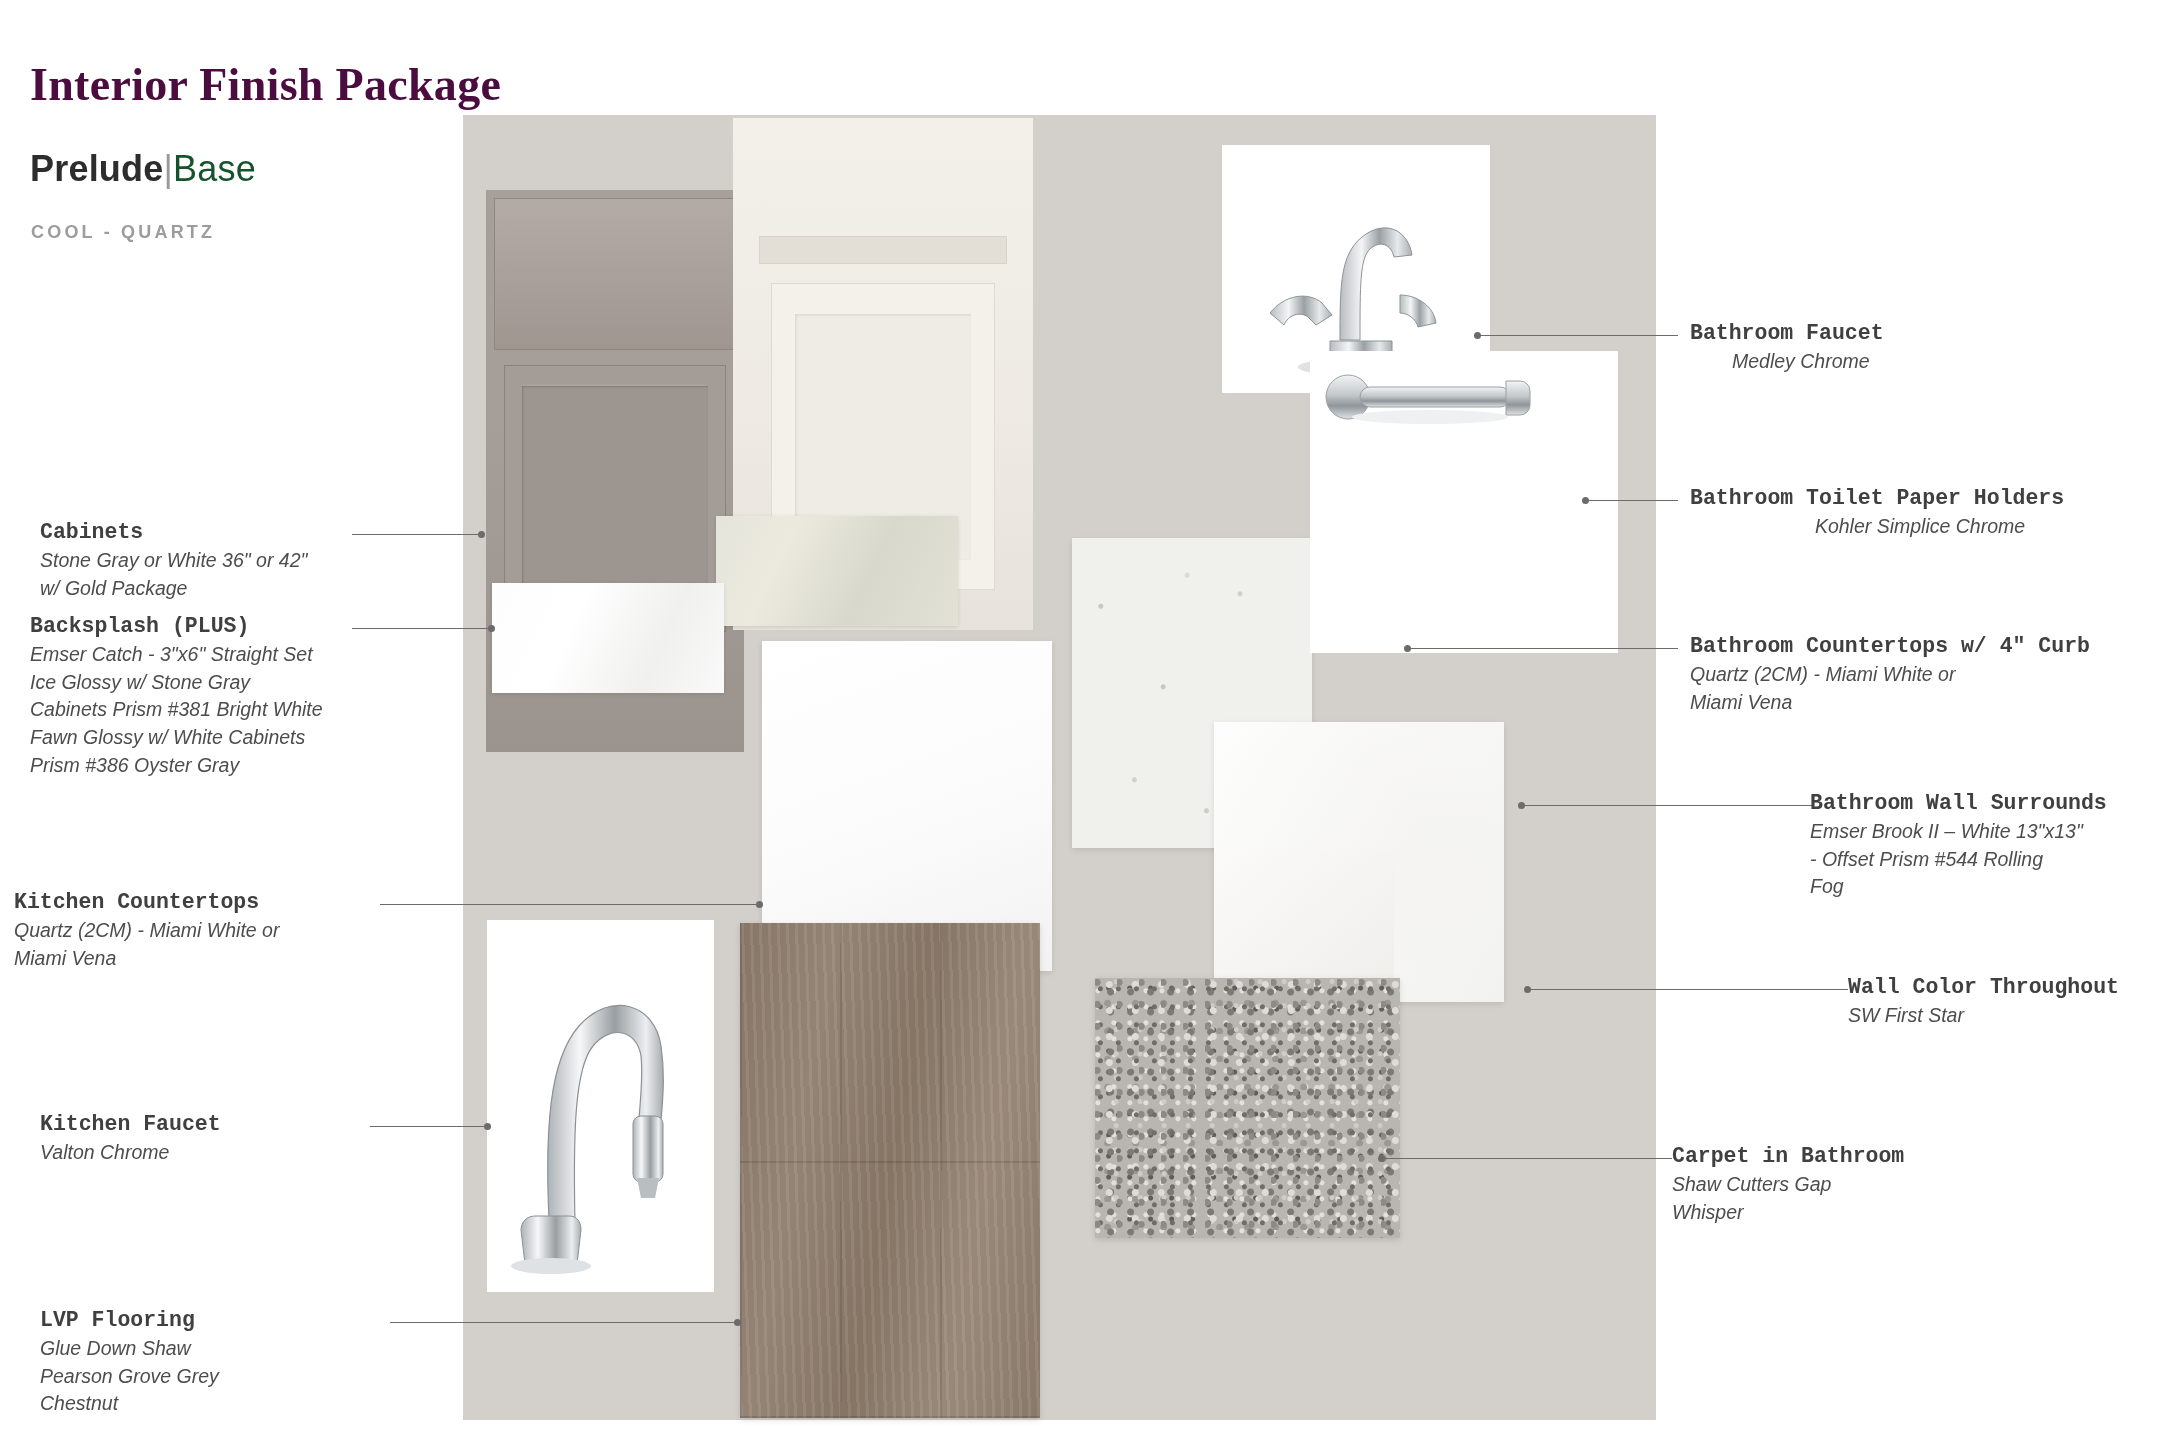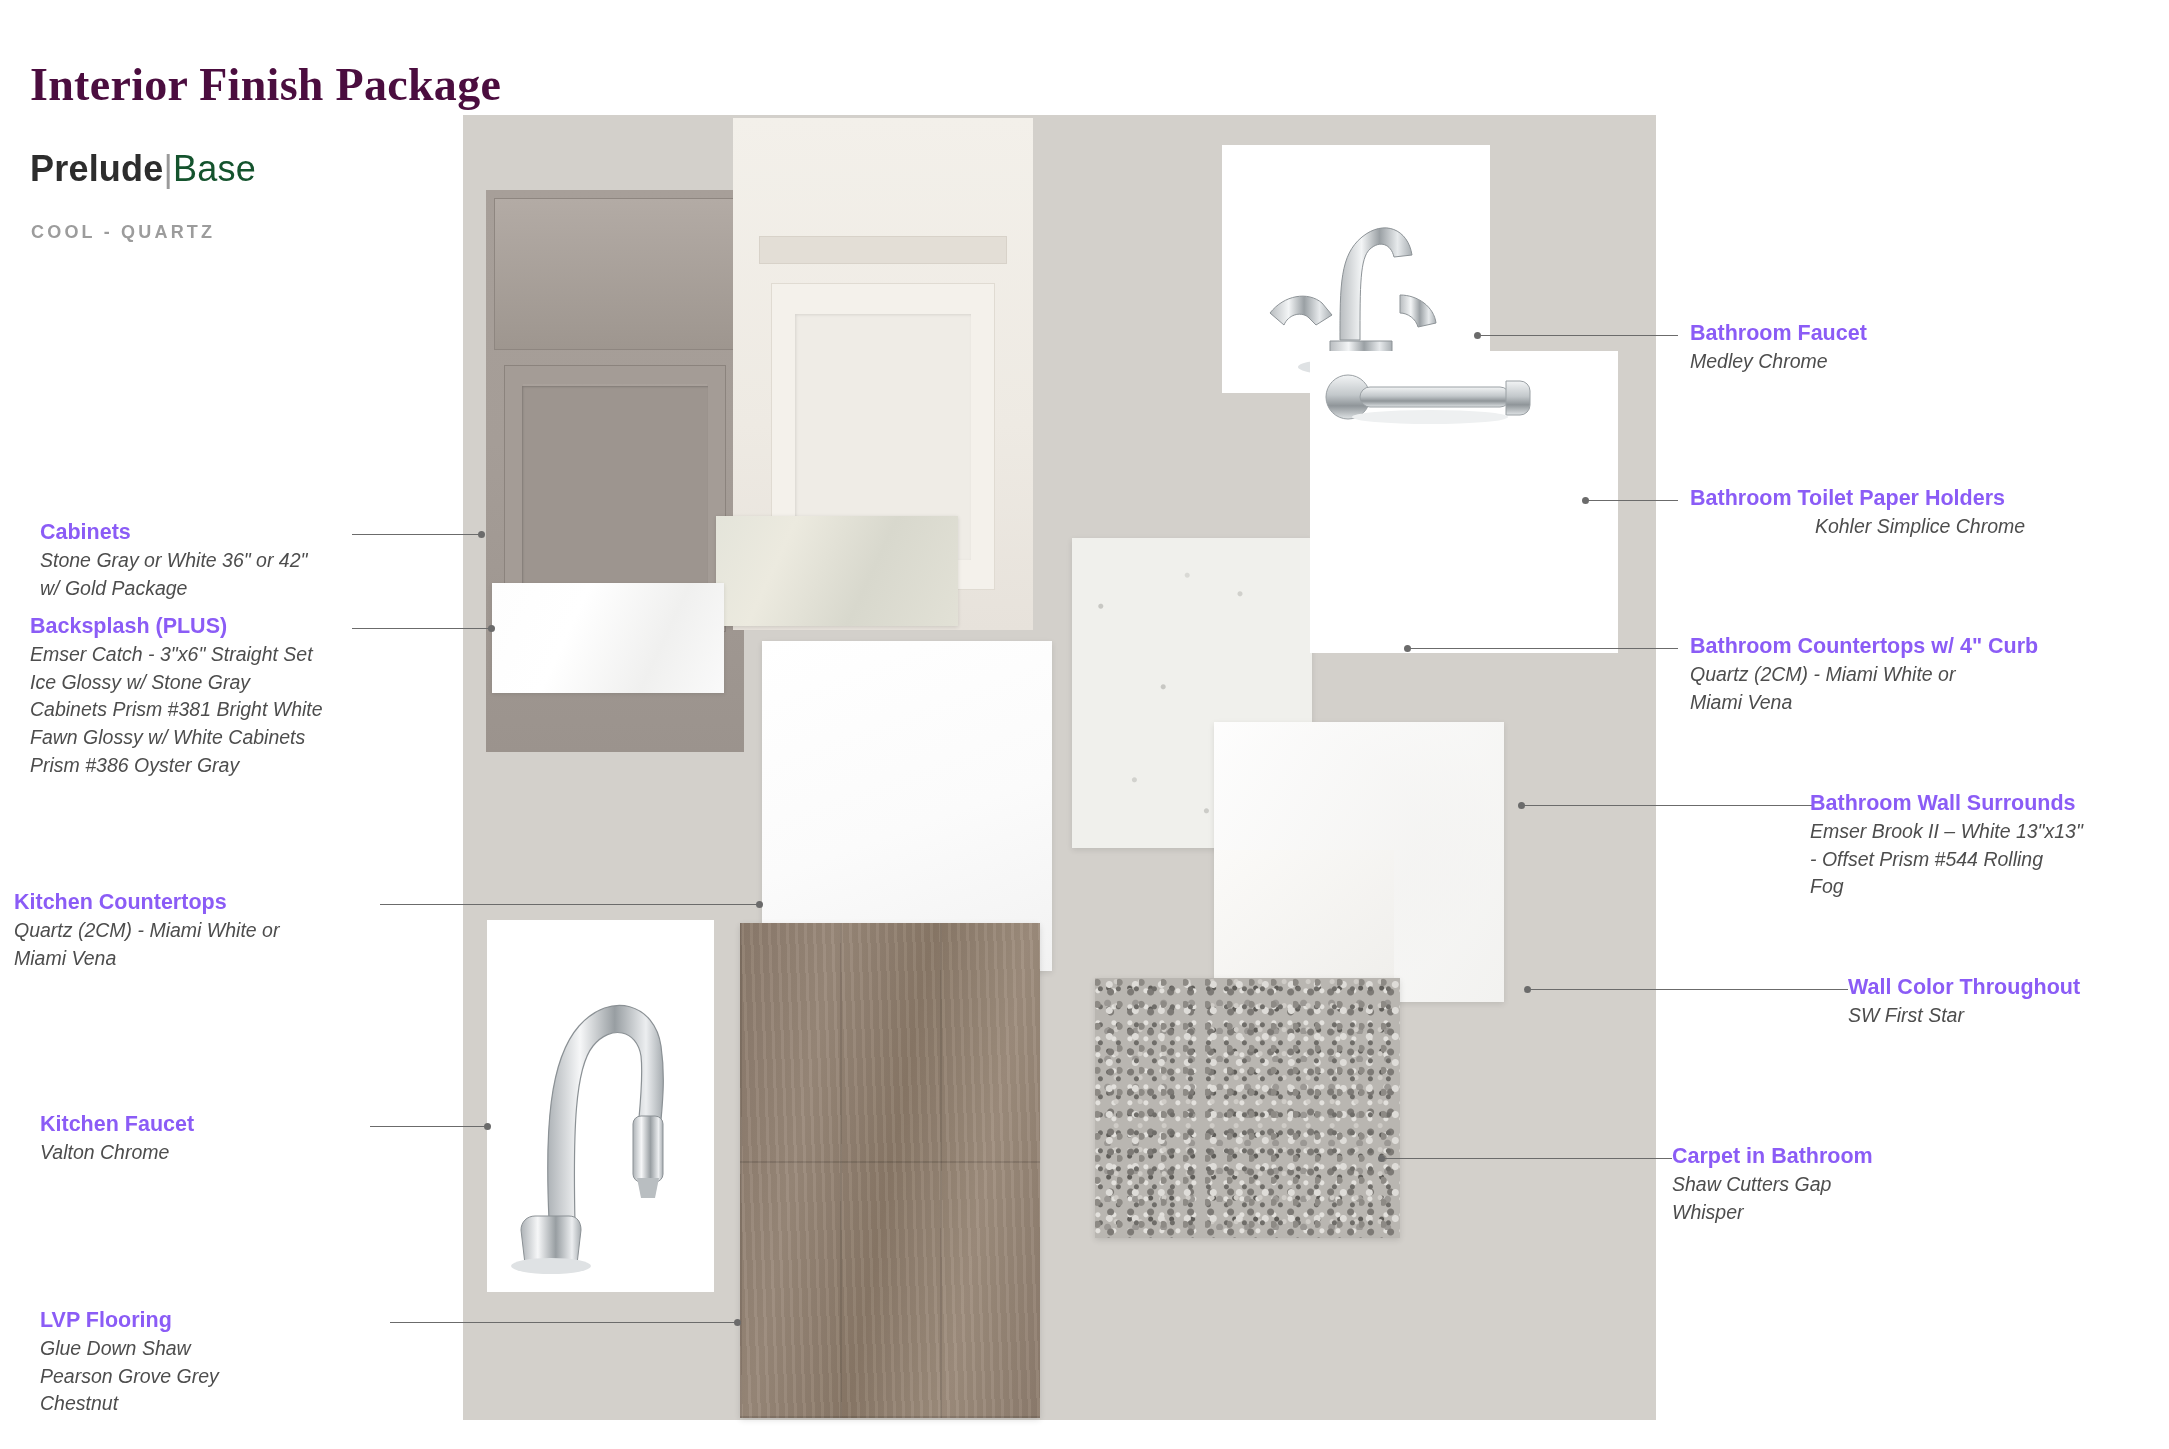--- a/index.html
+++ b/index.html
@@ -194,23 +194,24 @@
     width: 7px; height: 7px;
     border-radius: 50%;
     background: #6b6b6b;
   }
 
   
   .label { position: absolute; }
   .label .hd {
     font-size: 21.5px;
     font-weight: bold;
-    color: #8b5cf6;
+    color: #404040;
     line-height: 1.3;
     white-space: nowrap;
+    font-family: Liberation Mono, monospace;
   }
   .label .sub {
     font-size: 19.5px;
     font-style: italic;
     color: #4d4d4d;
     line-height: 1.42;
   }
   .label.right .hd, .label.right .sub { text-align: left; }
   .label.left { text-align: right; }
   .label.left .hd, .label.left .sub { text-align: left; white-space: normal; }
@@ -365,21 +366,21 @@
 
 <div class="label left" style="left:40px; top:1307px; width:340px;">
   <div class="hd">LVP Flooring</div>
   <div class="sub" style="white-space:pre-line;">Glue Down Shaw
 Pearson Grove Grey
 Chestnut</div>
 </div>
 
 <div class="label right" style="left:1690px; top:320px; width:450px;">
   <div class="hd">Bathroom Faucet</div>
-  <div class="sub" style="white-space:pre-line;">Medley Chrome</div>
+  <div class="sub" style="white-space:pre-line;margin-left:42px;">Medley Chrome</div>
 </div>
 
 <div class="label right" style="left:1690px; top:485px; width:460px;">
   <div class="hd">Bathroom Toilet Paper Holders</div>
   <div class="sub" style="white-space:pre-line;text-align:center;">Kohler Simplice Chrome</div>
 </div>
 
 <div class="label right" style="left:1690px; top:633px; width:460px;">
   <div class="hd">Bathroom Countertops w/ 4" Curb</div>
   <div class="sub" style="white-space:pre-line;">Quartz (2CM)  - Miami White or

